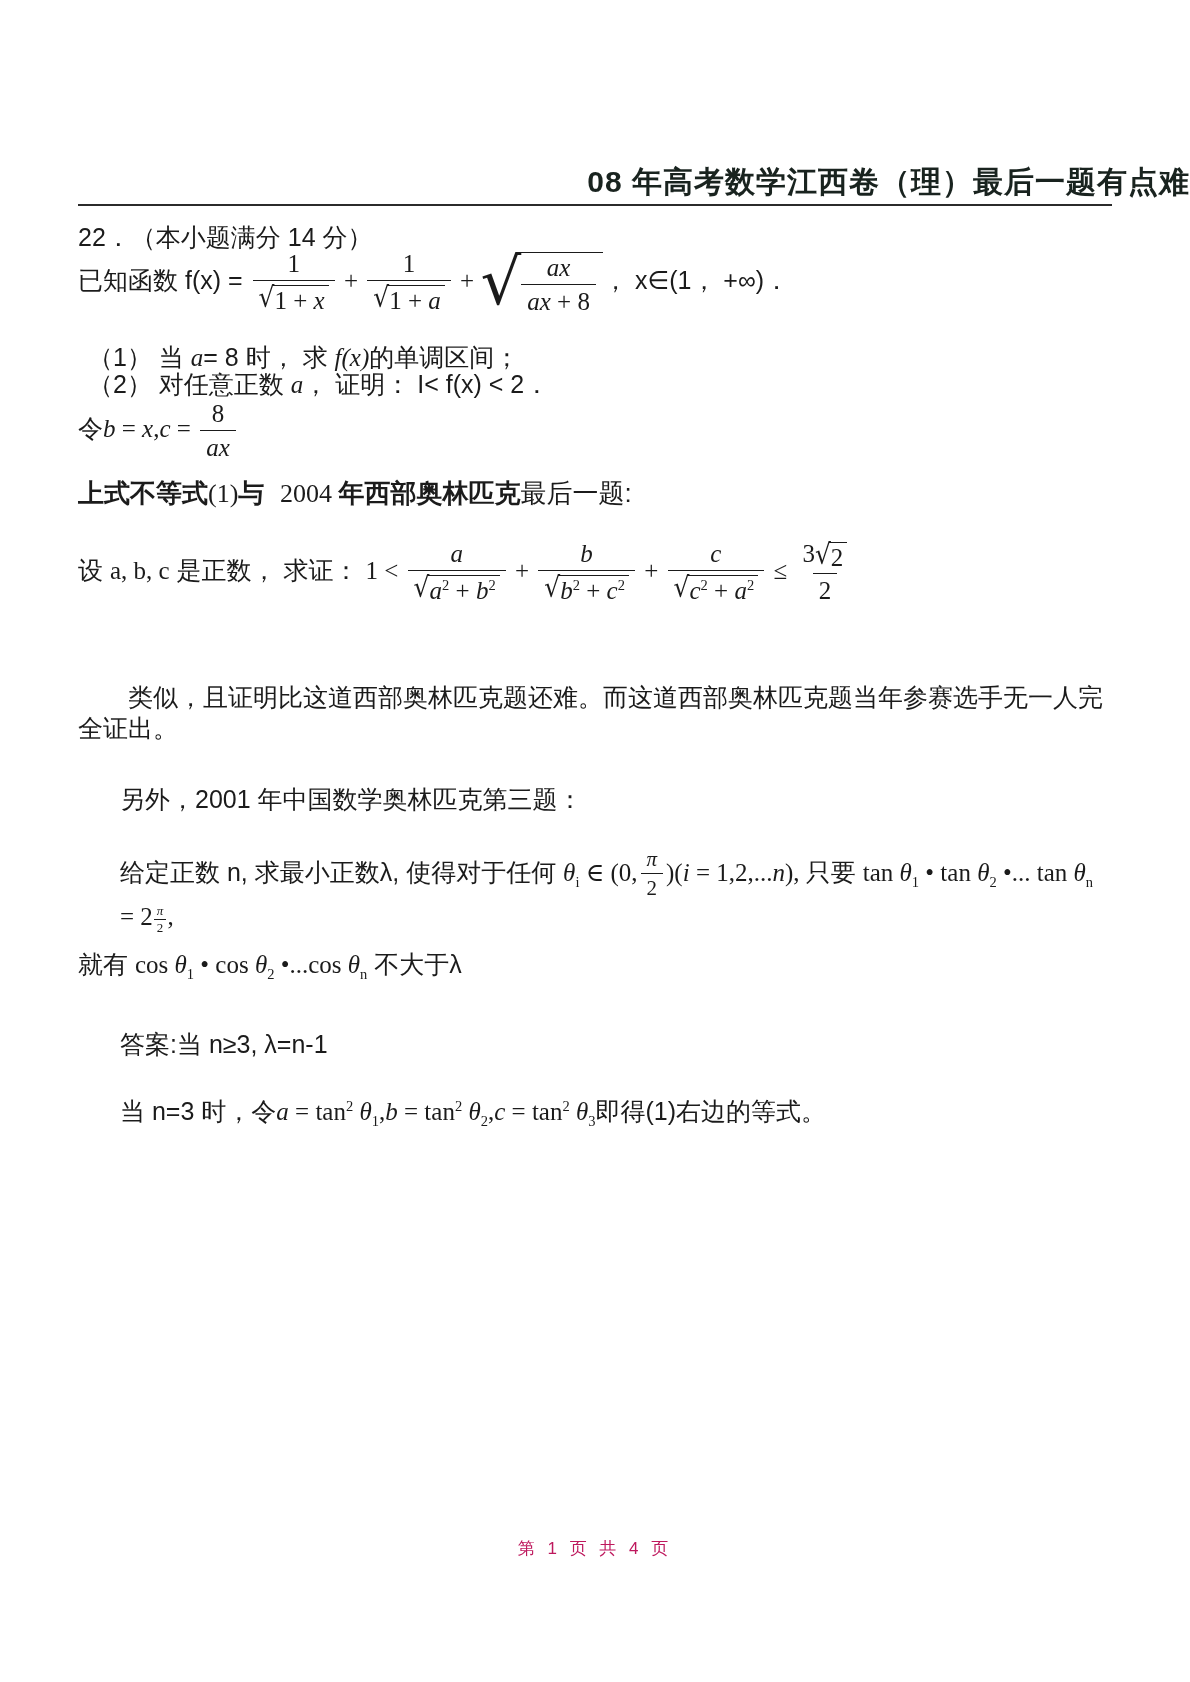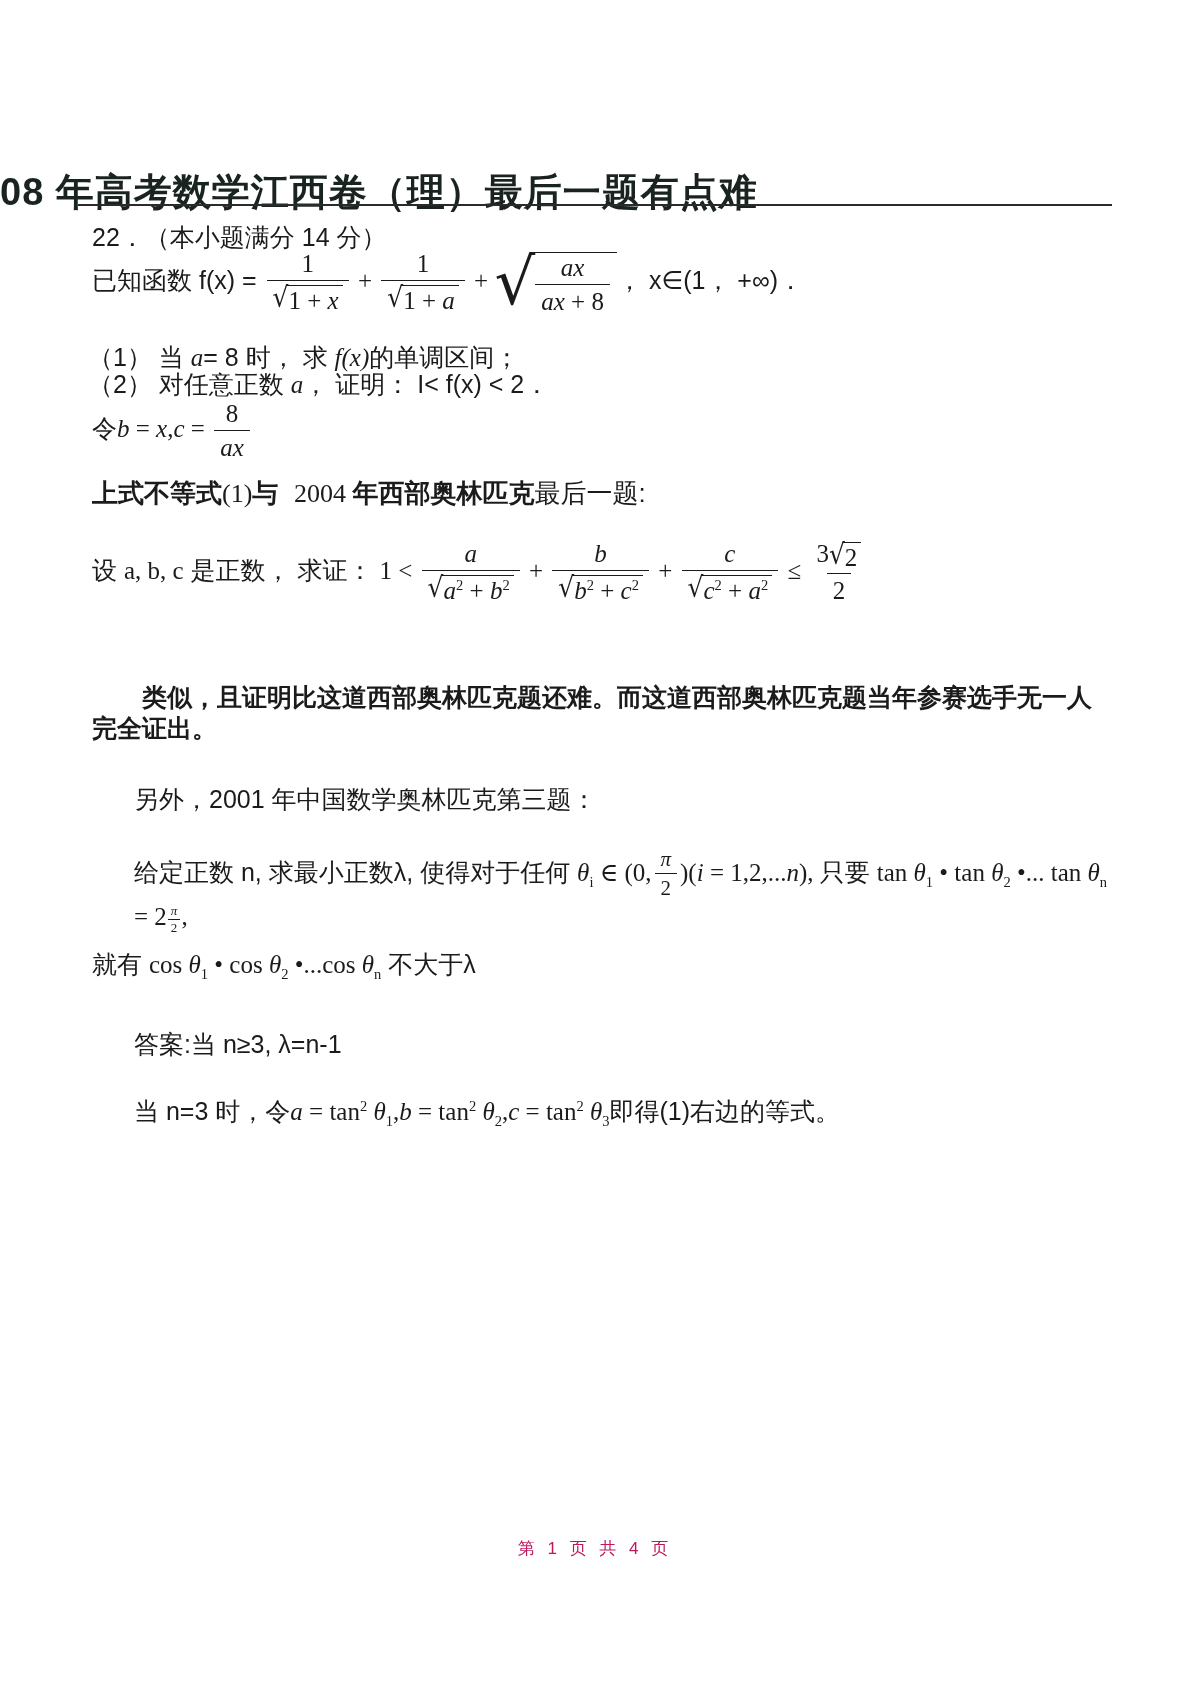--- a/index.html
+++ b/index.html
@@ -1,23 +1,23 @@
 <!DOCTYPE html>
 <html><head>
 <meta charset="utf-8">
 <style>
   html,body{margin:0;padding:0;background:#ffffff;}
   .page{position:relative;width:1190px;height:1682px;background:#fff;overflow:hidden;
         font-family:"Liberation Sans","DejaVu Sans",sans-serif;color:#1b1b1b;}
-  .blk{position:absolute;left:92px;right:78px;font-size:25px;line-height:1.3;}
-  #title{position:absolute;top:142px;left:0;width:100%;text-align:left;
-         font-size:38px;font-weight:bold;letter-spacing:1px;color:#19231f;}
+  .blk{position:absolute;left:78px;right:78px;font-size:25px;line-height:1.3;}
+  #title{position:absolute;top:142px;left:0;width:100%;text-align:right;
+         font-size:30px;font-weight:bold;letter-spacing:1px;color:#19231f;}
   .rule{position:absolute;top:204px;left:78px;right:78px;border-top:2px solid #2b2b2b;height:0;}
   .indent1{padding-left:42px;}
-  .pindent{text-indent:2em;font-weight:bold;}
+  .pindent{text-indent:2em;}
   
   .cn{font-family:"Liberation Sans","DejaVu Sans",sans-serif;}
   .bcn{font-family:Liberation Mono, monospace;font-weight:bold;}
   .rm{font-family:"Liberation Serif","DejaVu Serif",serif;}
   .it{font-family:Liberation Serif, serif;font-style:italic;}
   .msup{font-family:"Liberation Serif","DejaVu Serif",serif;font-size:58%;vertical-align:super;line-height:1;}
   .msub{font-family:"Liberation Serif","DejaVu Serif",serif;font-size:58%;vertical-align:sub;line-height:1;}
   .frac{display:inline-flex;flex-direction:column;align-items:center;vertical-align:middle;
         margin:0 3px;font-family:"Liberation Serif","DejaVu Serif",serif;}
   .frac>.num{padding:0 6px 2px;line-height:1.1;white-space:nowrap;}

